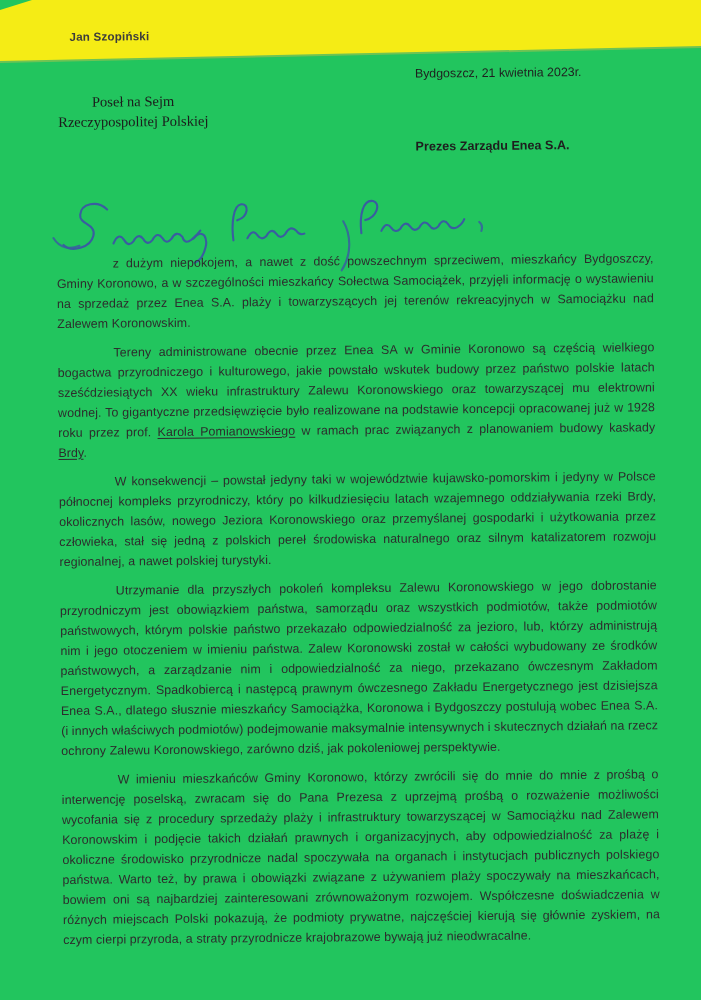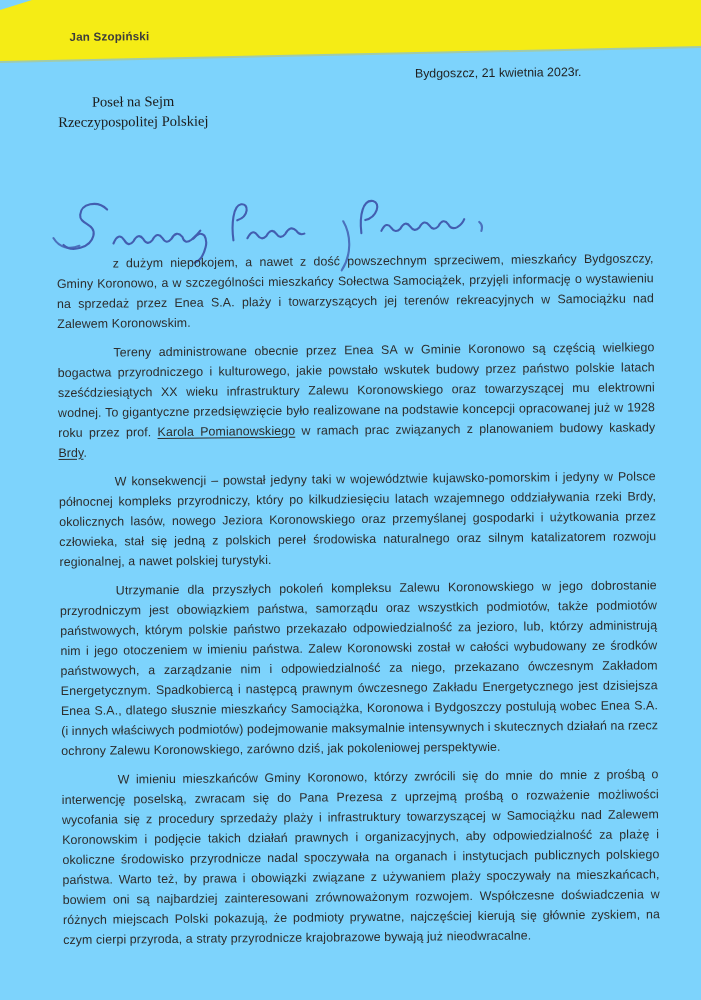--- a/index.html
+++ b/index.html
@@ -1,20 +1,20 @@
 <!DOCTYPE html>
 <html lang="pl"><head>
 <meta charset="utf-8">
 <style>
   html,body{margin:0;padding:0;background:#e8e8e8;}
   .page{
     position:relative;
     width:701px;height:1000px;
     margin:0 auto;
-    background:#7dd3fc;
+    background:#22c55e;
     overflow:hidden;
     font-family:"Liberation Sans",sans-serif;
     color:#2d2d2d;
   }
   
   .band-shadow{
     position:absolute;top:0;left:0;width:701px;height:66px;
     background:#cdc24a;opacity:.45;
     clip-path:polygon(0 12px,32px 2px,100% 2px,100% 48px,0 63px);
   }
@@ -70,20 +70,21 @@
     <div class="mp-name">Jan Szopiński</div>
 
     <div class="date-line">Bydgoszcz, 21 kwietnia 2023r.</div>
 
     <div class="sender">
       <div>Poseł na Sejm</div>
       <div>Rzeczypospolitej Polskiej</div>
     </div>
 
     <div class="recipient">
+      <div>Prezes Zarządu Enea S.A.</div>
     </div>
 
     <svg class="handwriting" viewBox="0 0 440 80" role="img" aria-label="Szanowny Panie Prezesie">
       <g fill="none" stroke="#3d52a8" stroke-width="2.1" stroke-linecap="round" stroke-linejoin="round" opacity="0.9">
 
         <path d="M2,42 C8,52 18,54 28,50" opacity="0.85"></path>
         <path d="M56,14 C46,4 30,8 29,19 C28,29 45,28 42,40 C39,52 20,57 12,49"></path>
 
         <path d="M62,48 q5,-12 11,-3 q4,7 9,1 q5,-9 10,-2 q4,7 9,1 q5,-9 10,-2 q4,7 9,1 q5,-9 11,-2 q2,8 9,3 q6,-5 9,-9"></path>
         <path d="M142,44 q6,-8 11,-3 q3,5 1,12 q-3,12 -11,15"></path>

